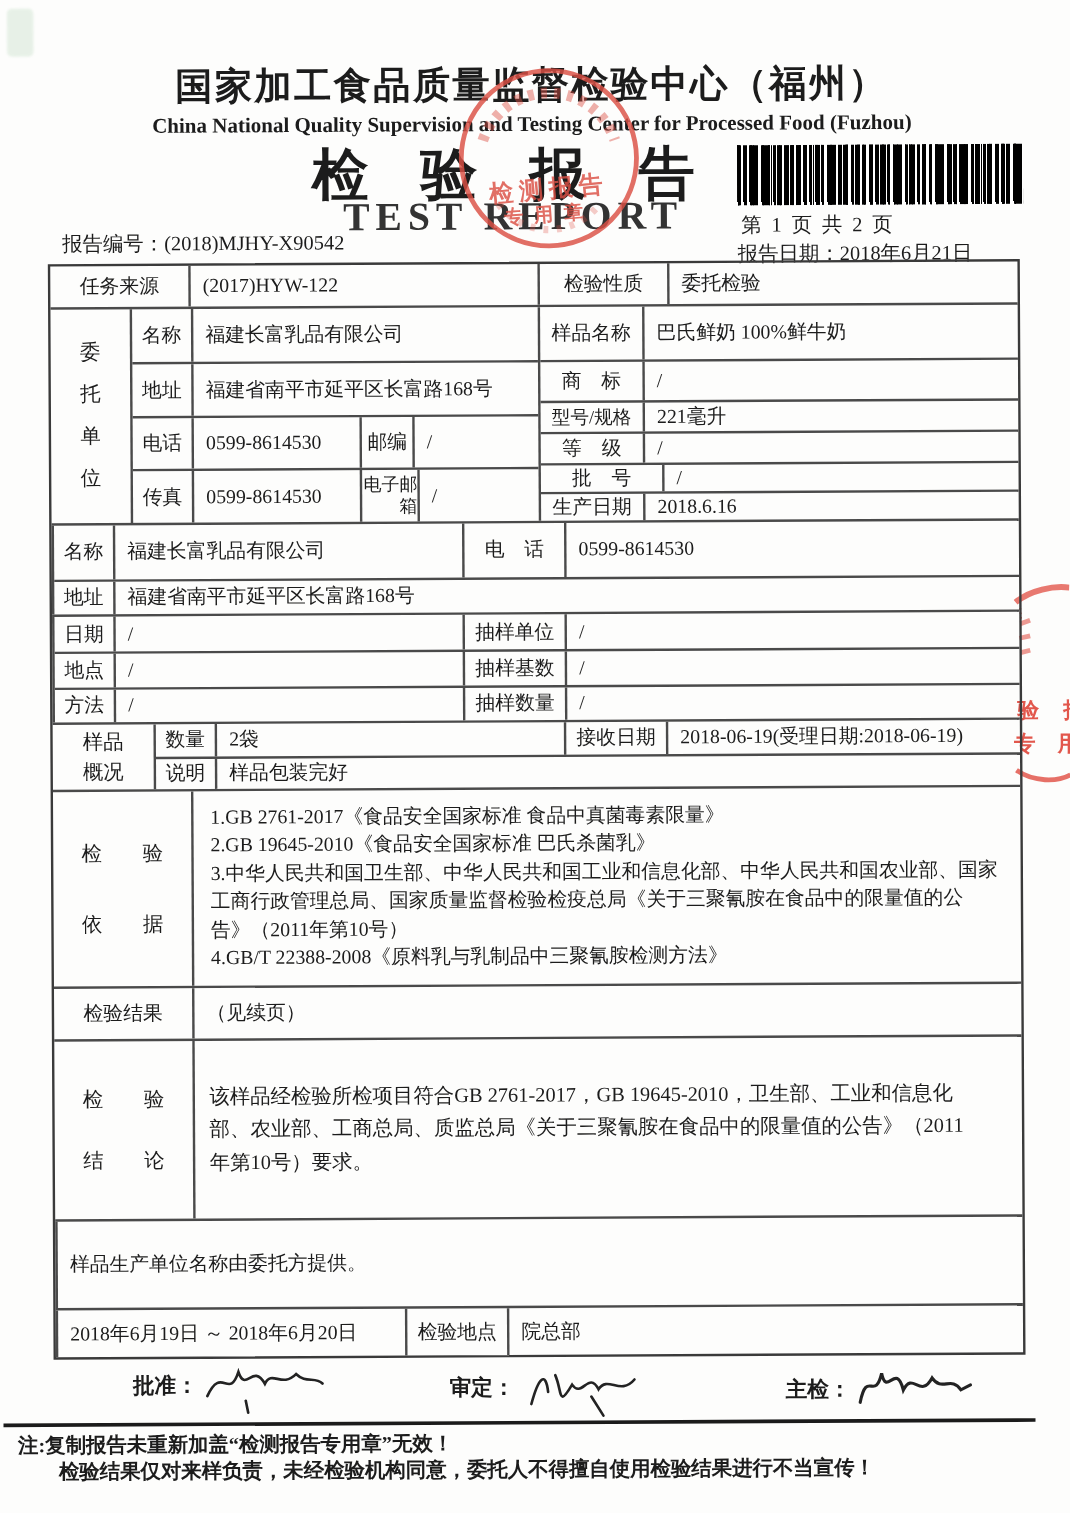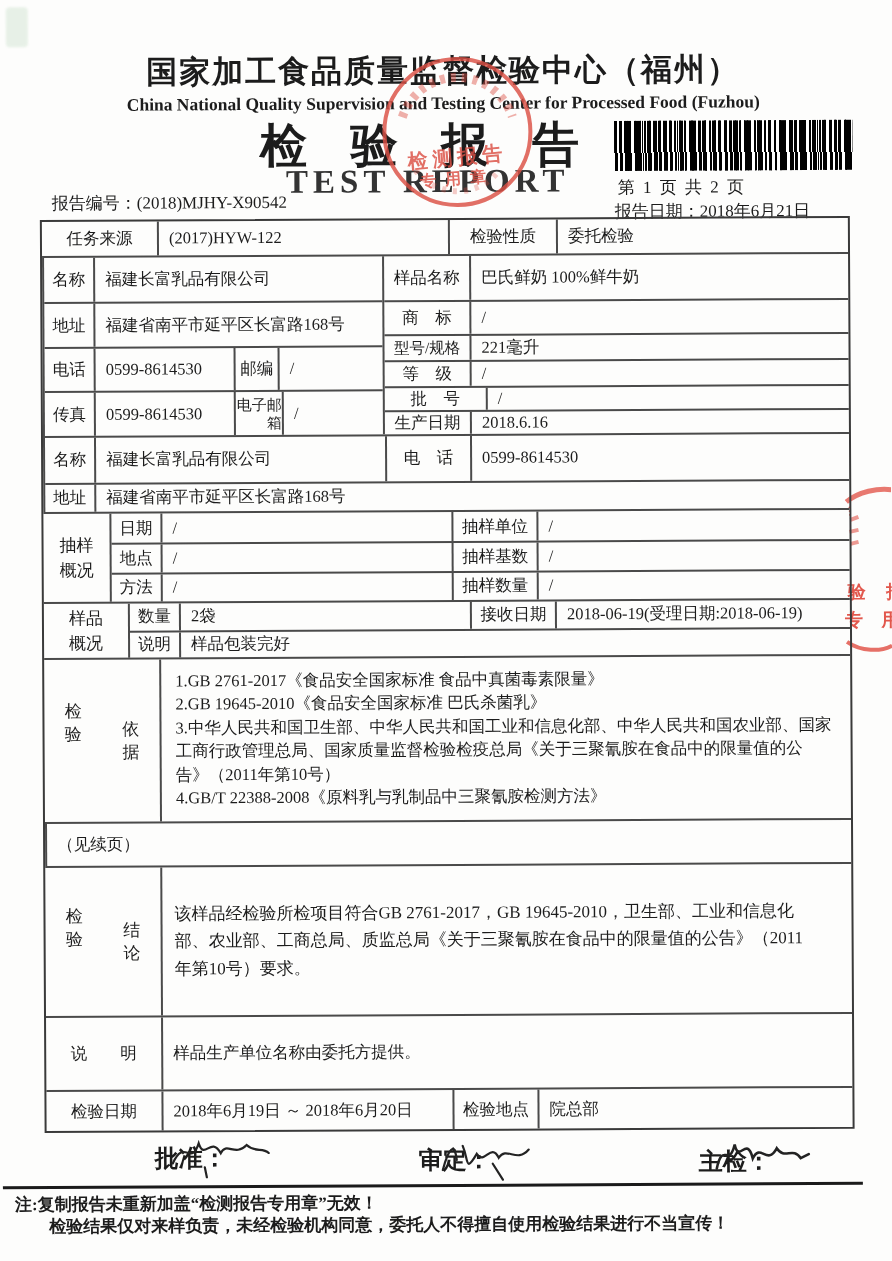--- a/index.html
+++ b/index.html
@@ -31,37 +31,37 @@
   .bl{border-left:2px solid #4a4a4a;}
   .row{display:flex;border-top:2px solid #4a4a4a;}
   .row:first-child{border-top:none;}
   .col{display:flex;flex-direction:column;}
   .lbl{display:flex;align-items:center;justify-content:center;text-align:right;font-size:16.5px;flex-shrink:0;}
   .val{display:flex;align-items:center;padding:0 10px;font-size:16.5px;flex:1;min-width:0;}
   .vgroup{display:flex;align-items:center;justify-content:center;flex-shrink:0;}
   .vgroup span{display:block;word-break:break-all;text-align:center;font-size:17px;}
   .w1{width:18px;line-height:2.05;}
   .w2{width:38px;line-height:1.5;}
-  .stack{display:flex;flex-direction:row;align-items:center;justify-content:center;text-align:center;font-size:17px;}
+  .stack{display:flex;flex-direction:column;align-items:center;justify-content:center;text-align:center;font-size:17px;}
   .basis{padding:10px 16px 10px 14px;font-size:16.5px;line-height:1.42;}
   .paragraph{display:flex;align-items:center;padding:0 34px 0 12px;font-size:17px;line-height:1.6;}
   .narrow-lbl{font-size:15px;line-height:1.2;}
 
   
   .seal{top:52px;left:380px;width:160px;height:160px;color:#dc5045;opacity:.82;}
   .seal svg{position:absolute;inset:0;}
   .seal-t1{position:absolute;top:92px;left:0;width:160px;text-align:center;font-size:20px;font-weight:bold;letter-spacing:5px;transform:rotate(-5deg);}
   .seal-t2{position:absolute;top:117px;left:0;width:160px;text-align:center;font-size:16px;font-weight:bold;letter-spacing:9px;transform:rotate(-4deg);}
   .edge-stamp{top:482px;left:845px;width:47px;height:182px;overflow:hidden;color:#e2574c;}
   .edge-small{position:absolute;top:26px;left:2px;font-size:11px;font-weight:bold;letter-spacing:2px;transform:rotate(86deg);opacity:.85;white-space:nowrap;}
   .edge-l1{position:absolute;top:100px;left:3px;font-size:18px;font-weight:bold;letter-spacing:8px;white-space:nowrap;}
   .edge-l2{position:absolute;top:128px;left:0px;font-size:18px;font-weight:bold;letter-spacing:7px;white-space:nowrap;}
 
   
-  .sig-label{font-size:24px;font-weight:bold;margin-left:44px;}
+  .sig-label{font-size:18px;font-weight:bold;}
   .divider{top:1184px;left:0;width:860px;height:3px;background:#1b1b1b;}
   .note1{top:1191px;left:12px;font-size:17px;font-weight:bold;}
   .note2{top:1213px;left:46px;font-size:17px;font-weight:bold;}
   .green-mark{top:5px;left:9px;width:22px;height:40px;background:#6fae74;opacity:.15;border-radius:4px;filter:blur(1px);}
   .sig svg{display:block;}
 </style>
 </head>
 <body>
 
 <div class="page">
@@ -102,20 +102,23 @@
     <div class="abs tbl">
 
       <div class="band" style="height:34px">
         <div class="lbl" style="width:115px">任务来源</div>
         <div class="val bl" style="width:291px;flex:none">(2017)HYW-122</div>
         <div class="lbl bl" style="width:108px">检验性质</div>
         <div class="val bl">委托检验</div>
       </div>
 
       <div class="band" style="height:180px">
+        <div class="vgroup" style="width:66px">
+            <span class="w1">委托单位</span>
+          </div>
         <div class="col bl" style="width:340px">
           <div class="row" style="height:45px">
             <div class="lbl" style="width:49px">名称</div>
             <div class="val bl">福建长富乳品有限公司</div>
           </div>
           <div class="row" style="height:45px">
             <div class="lbl" style="width:49px">地址</div>
             <div class="val bl" style="padding-right:2px">福建省南平市延平区长富路168号</div>
           </div>
           <div class="row" style="height:45px">
@@ -168,23 +171,20 @@
             <div class="val bl">0599-8614530</div>
           </div>
           <div class="row" style="height:30px">
             <div class="lbl" style="width:49px">地址</div>
             <div class="val bl">福建省南平市延平区长富路168号</div>
           </div>
         </div>
       </div>
 
       <div class="band" style="height:90px">
-        <div class="vgroup" style="width:66px">
-            <span class="w2">抽样概况</span>
-          </div>
         <div class="col bl" style="flex:1">
           <div class="row" style="height:30px">
             <div class="lbl" style="width:49px">日期</div>
             <div class="val bl" style="width:291px;flex:none">/</div>
             <div class="lbl bl" style="width:85px">抽样单位</div>
             <div class="val bl">/</div>
           </div>
           <div class="row" style="height:30px">
             <div class="lbl" style="width:49px">地点</div>
             <div class="val bl" style="width:291px;flex:none">/</div>
@@ -225,38 +225,37 @@
         </div>
         <div class="basis bl" style="flex:1">
           <div>1.GB 2761-2017《食品安全国家标准 食品中真菌毒素限量》</div>
           <div>2.GB 19645-2010《食品安全国家标准 巴氏杀菌乳》</div>
           <div>3.中华人民共和国卫生部、中华人民共和国工业和信息化部、中华人民共和国农业部、国家工商行政管理总局、国家质量监督检验检疫总局《关于三聚氰胺在食品中的限量值的公告》（2011年第10号）</div>
           <div>4.GB/T 22388-2008《原料乳与乳制品中三聚氰胺检测方法》</div>
         </div>
       </div>
 
       <div class="band" style="height:44px">
+        <div class="lbl" style="width:115px">检验结果</div>
         <div class="val bl">（见续页）</div>
       </div>
 
       <div class="band" style="height:150px">
         <div class="lbl stack" style="width:115px">
           <span style="margin-bottom:28px">检　　验</span>
           <span>结　　论</span>
         </div>
         <div class="paragraph bl" style="flex:1">该样品经检验所检项目符合GB 2761-2017，GB 19645-2010，卫生部、工业和信息化部、农业部、工商总局、质监总局《关于三聚氰胺在食品中的限量值的公告》（2011年第10号）要求。</div>
       </div>
 
       <div class="band" style="height:74px">
-        <div class="lbl" style="width:115px">说　　明</div>
         <div class="val bl">样品生产单位名称由委托方提供。</div>
       </div>
 
       <div class="band" style="height:41px">
-        <div class="lbl" style="width:115px">检验日期</div>
         <div class="val bl" style="width:291px;flex:none">2018年6月19日 ～ 2018年6月20日</div>
         <div class="lbl bl" style="width:85px">检验地点</div>
         <div class="val bl">院总部</div>
       </div>
     </div>
 
     <div class="abs sig-label" style="top:1141px;left:108px">批准：</div>
     <div class="abs sig" style="top:1126px;left:162px">
       <svg width="110" height="52">
           <path d="M8,36 C20,10 26,40 34,16 C40,34 46,8 56,26 C62,14 70,30 82,18 C90,26 98,20 104,26 M40,40 l2,10" fill="none" stroke="#232323" stroke-width="2.2" stroke-linecap="round"></path>

